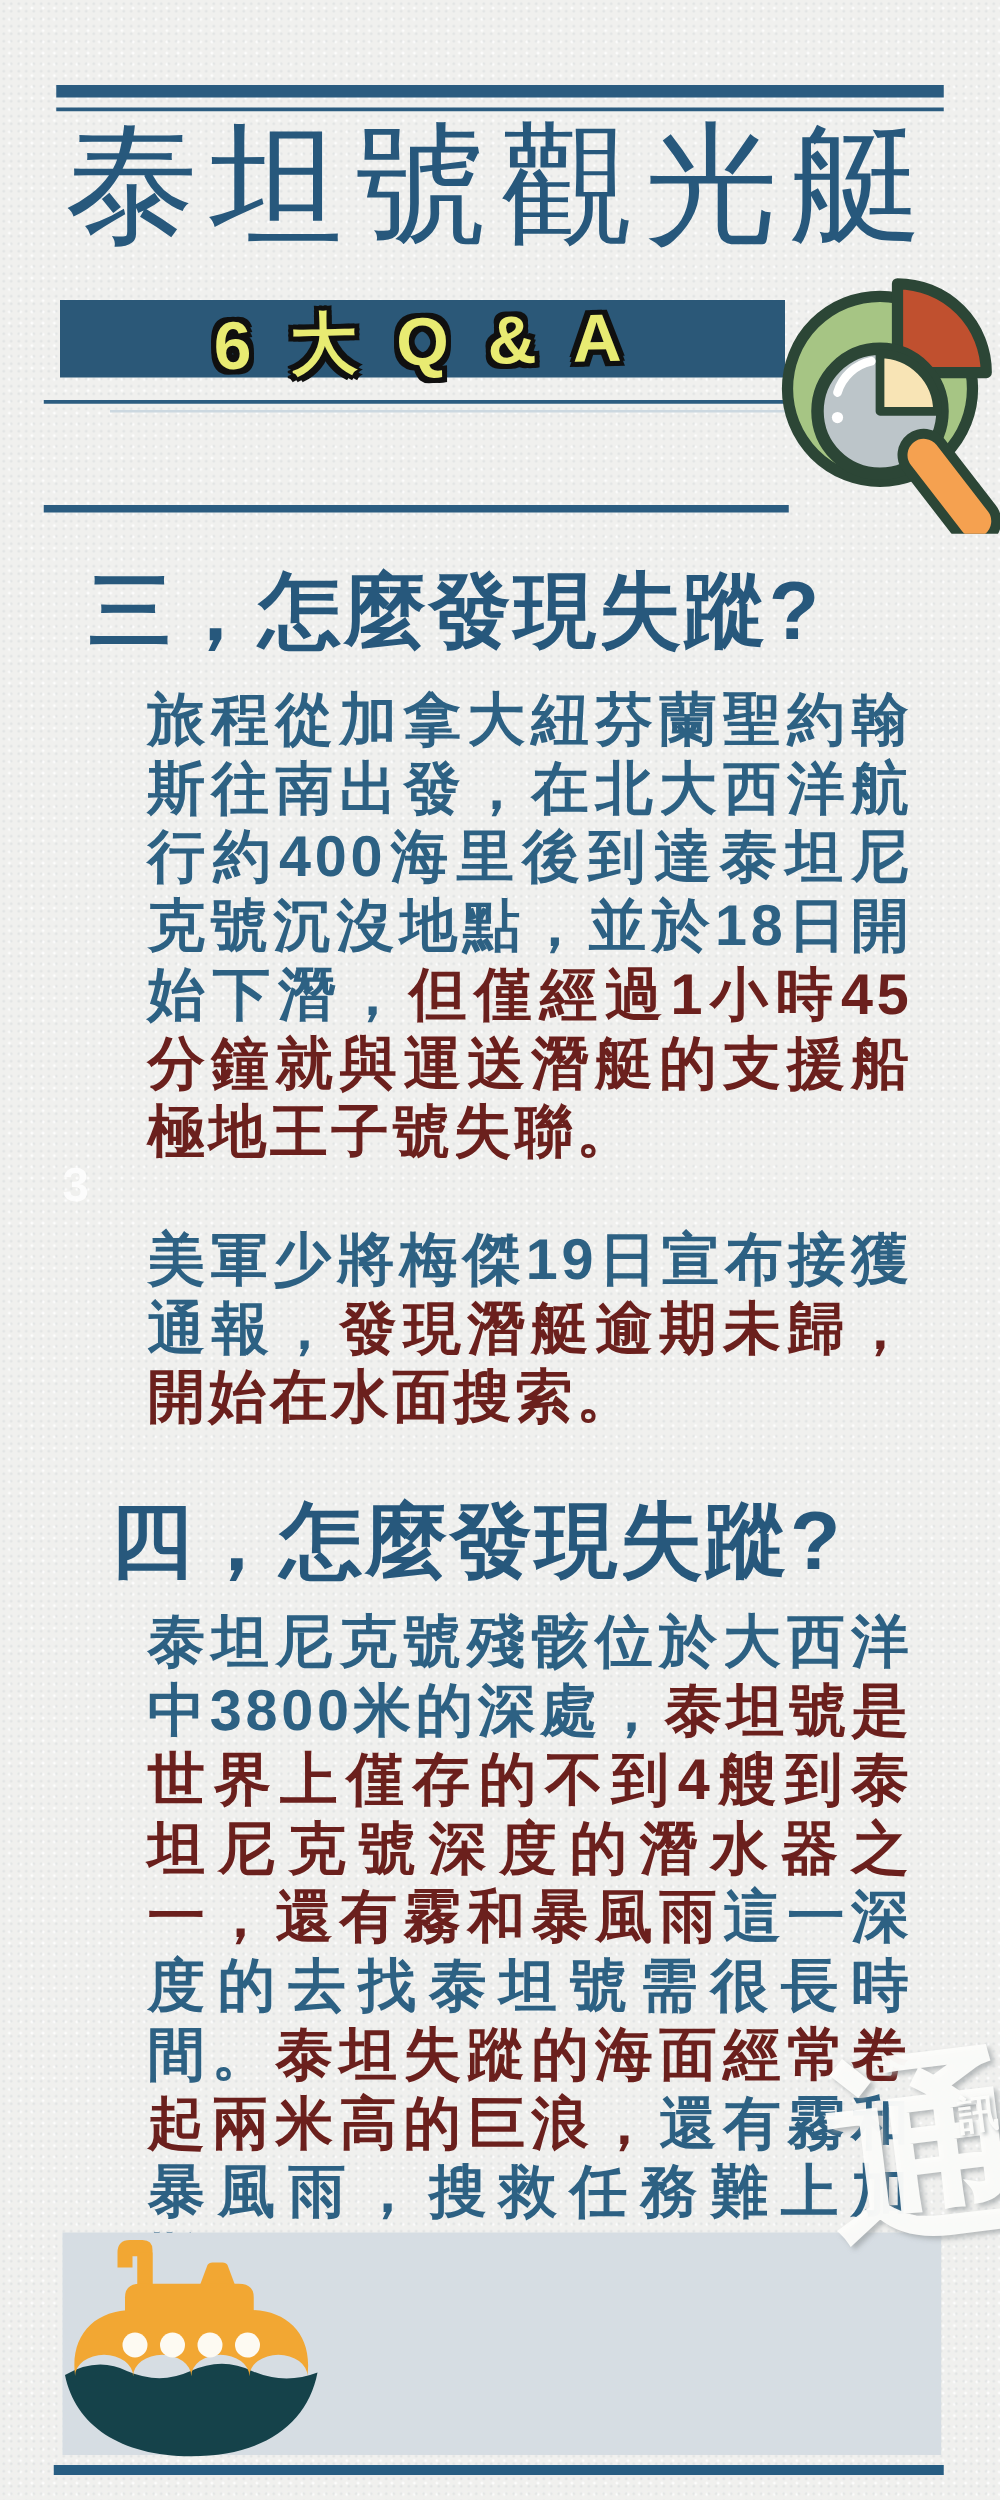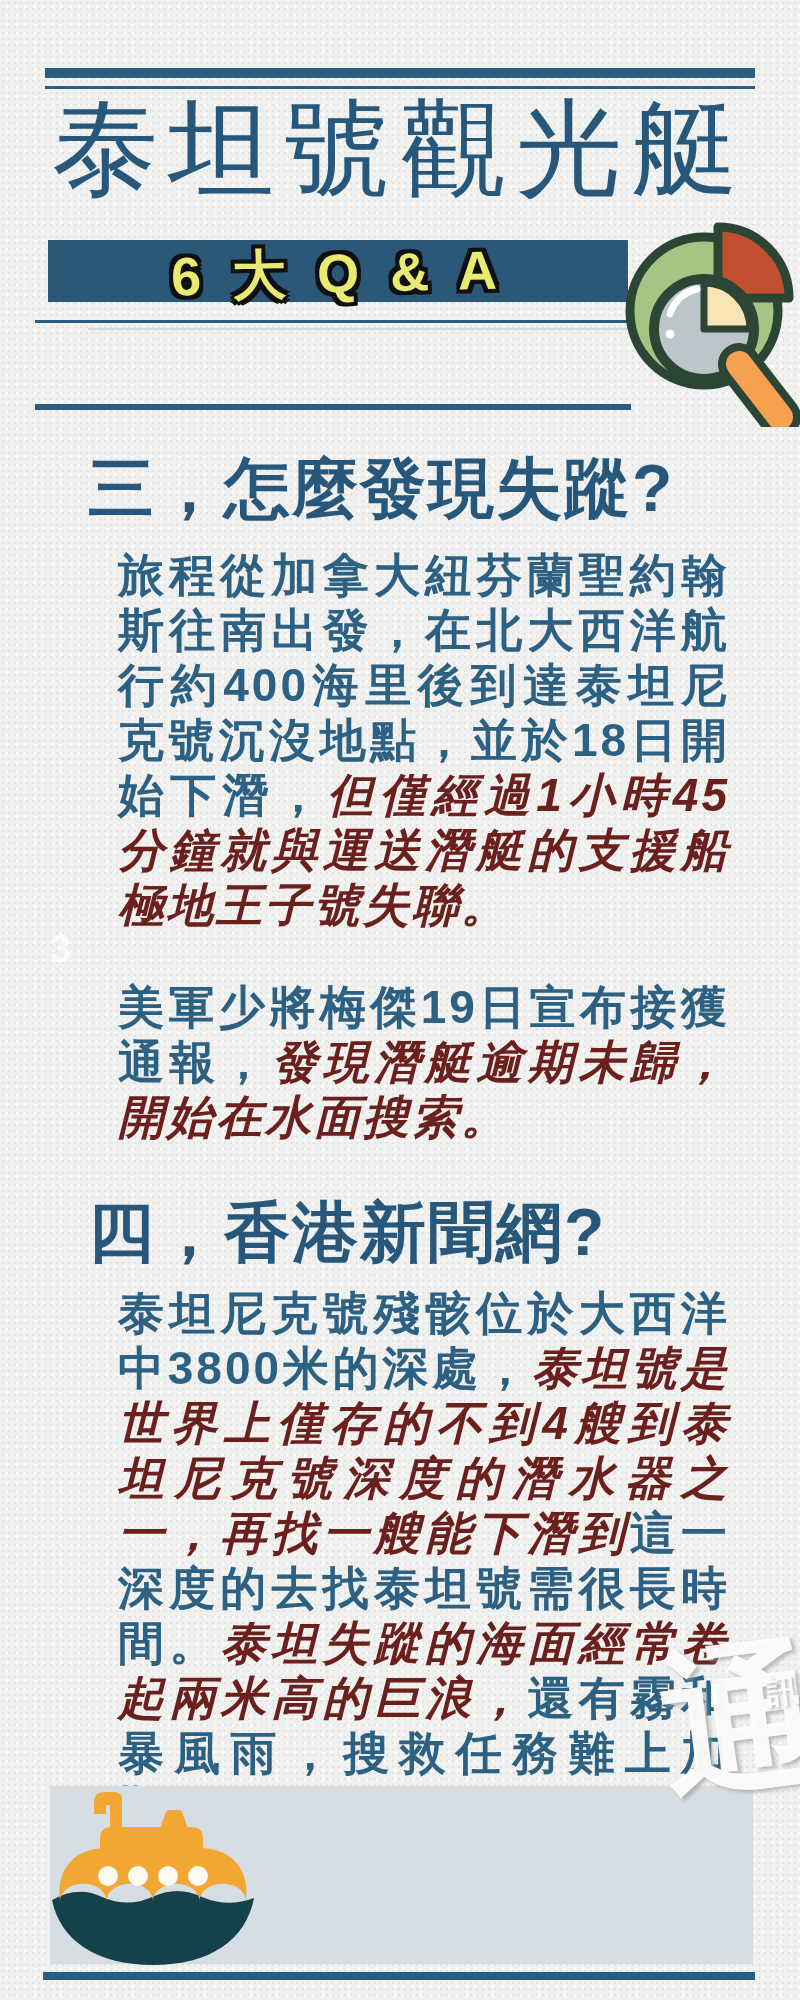--- a/index.html
+++ b/index.html
@@ -45,32 +45,32 @@
       -4px 0 0 #101010,4px 0 0 #101010,0 -4px 0 #101010,0 4px 0 #101010;
   }
   .rule-under-a{top:320px;left:35px;width:733px;height:3px;background:#2b5c80;}
   .rule-under-b{top:328px;left:88px;width:680px;height:2px;background:#ccd8e0;}
   .magnifier{top:212px;left:600px;width:200px;height:215px;z-index:5;}
   .section-divider{top:404px;left:35px;width:596px;height:6px;}
   .section-title{
     font-weight:900;color:#27587c;letter-spacing:2px;
     font-size:66px;line-height:80px;white-space:nowrap;
   }
-  .st-q3{top:448px;left:88px;}
+  .st-q3{top:448px;left:71px;}
   .st-q4{top:1192px;left:88px;}
   .para{
     left:118px;width:612px;
     font-size:46px;line-height:55px;font-weight:700;letter-spacing:3px;
     text-align:justify;
   }
   .p1{top:548px;}
   .p2{top:980px;}
   .p3{top:1286px;}
   .c-blue{color:#2d6183;}
-  .c-maroon{color:#6b201d;font-style:italic;}
+  .c-maroon{color:#6b201d;}
   .page-number{
     top:928px;left:50px;font-size:38px;font-weight:700;
     color:rgba(255,255,255,.8);
   }
   .seal{
     top:1642px;left:662px;z-index:6;
     font-family:"Liberation Serif","DejaVu Serif",serif;
     font-size:158px;line-height:160px;font-weight:700;
     color:rgba(253,253,251,.95);
     transform:rotate(-7deg);
@@ -117,23 +117,23 @@
   <div class="abs rule section-divider"></div>
 
   <div class="abs section-title st-q3">三，怎麼發現失蹤?</div>
 
   <div class="abs para p1"><span class="c-blue">旅程從加拿大紐芬蘭聖約翰斯往南出發，在北大西洋航行約400海里後到達泰坦尼克號沉沒地點，並於18日開始下潛，</span><span class="c-maroon">但僅經過1小時45分鐘就與運送潛艇的支援船極地王子號失聯。</span></div>
 
   <div class="abs page-number">3</div>
 
   <div class="abs para p2"><span class="c-blue">美軍少將梅傑19日宣布接獲通報，</span><span class="c-maroon">發現潛艇逾期未歸，開始在水面搜索。</span></div>
 
-  <div class="abs section-title st-q4">四，香港新聞網?</div>
+  <div class="abs section-title st-q4">四，怎麼發現失蹤?</div>
 
-  <div class="abs para p3"><span class="c-blue">泰坦尼克號殘骸位於大西洋中3800米的深處，</span><span class="c-maroon">泰坦號是世界上僅存的不到4艘到泰坦尼克號深度的潛水器之一，再找一艘能下潛到</span><span class="c-blue">這一深度的去找泰坦號需很長時間。</span><span class="c-maroon">泰坦失蹤的海面經常卷起兩米高的巨浪，</span><span class="c-blue">還有霧和暴風雨，搜救任務難上加難。</span></div>
+  <div class="abs para p3"><span class="c-blue">泰坦尼克號殘骸位於大西洋中3800米的深處，</span><span class="c-maroon">泰坦號是世界上僅存的不到4艘到泰坦尼克號深度的潛水器之一，還有霧和暴風雨</span><span class="c-blue">這一深度的去找泰坦號需很長時間。</span><span class="c-maroon">泰坦失蹤的海面經常卷起兩米高的巨浪，</span><span class="c-blue">還有霧和暴風雨，搜救任務難上加難。</span></div>
 
   <div class="abs footer-band"></div>
 
   <div class="abs seal"><span>通</span><span class="seal-small">訊</span></div>
 
   <svg class="abs submarine" viewBox="0 0 210 180">
 
     <path d="M 46,26 L 46,14 Q 46,4 56,4 L 66,4 Q 74,4 74,12 L 74,40 L 62,40 L 62,17 L 58,17 L 58,26 Z" fill="#f2a733"></path>
     <rect x="62" y="14" width="12" height="32" fill="#f2a733"></rect>
 

